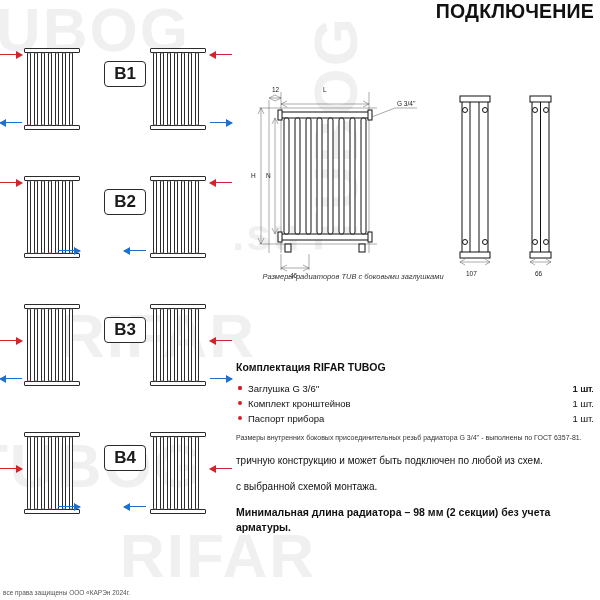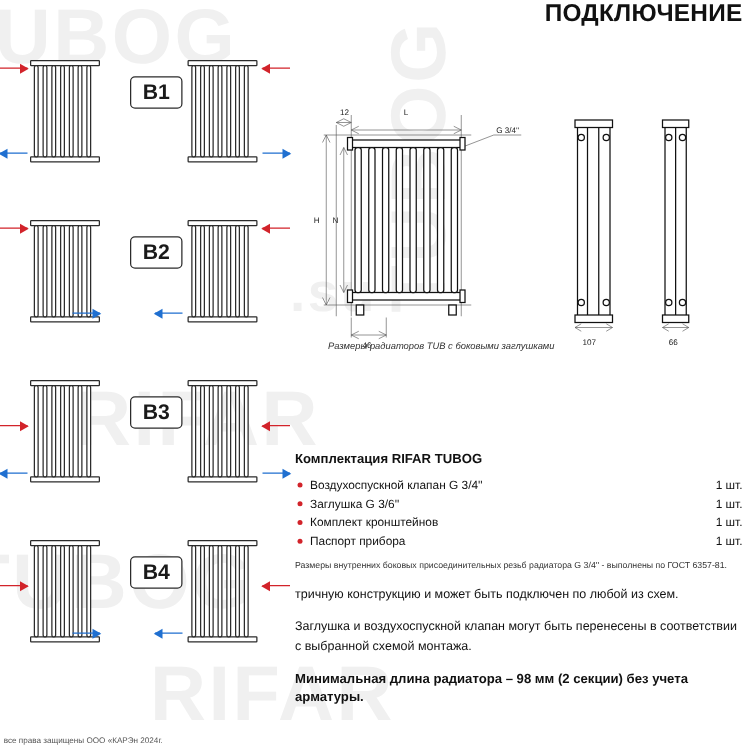--- a/index.html
+++ b/index.html
@@ -407,21 +407,20 @@
     </g>
   </svg>
 </div>
 
 <div class="textblock">
   <div class="t-title">Комплектация RIFAR TUBOG</div>
 
   <ul class="kit-list">
     <li>
       <span class="bullet"></span>
-      <span>Воздухоспускной клапан G 3/4''</span>
       <span class="qty">1 шт.</span>
     </li>
     <li>
       <span class="bullet"></span>
       <span>Заглушка G 3/6''</span>
       <span class="qty">1 шт.</span>
     </li>
     <li>
       <span class="bullet"></span>
       <span>Комплект кронштейнов</span>
@@ -434,20 +433,19 @@
     </li>
   </ul>
 
   <div class="note">Размеры внутренних боковых присоединительных резьб радиатора G 3/4'' - выполнены по ГОСТ 6357-81.</div>
 
   <div class="para">
     <div>тричную конструкцию и может быть подключен по любой из схем.</div>
   </div>
 
   <div class="para">
-    <div>Заглушка и воздухоспускной клапан могут быть перенесены в соответствии</div>
     <div>с выбранной схемой монтажа.</div>
   </div>
 
   <div class="para-last">Минимальная длина радиатора – 98 мм (2 секции) без учета арматуры.</div>
 </div>
 
 <div class="footer">все права защищены ООО «КАРЭн 2024г.</div>
 
 </body></html>

